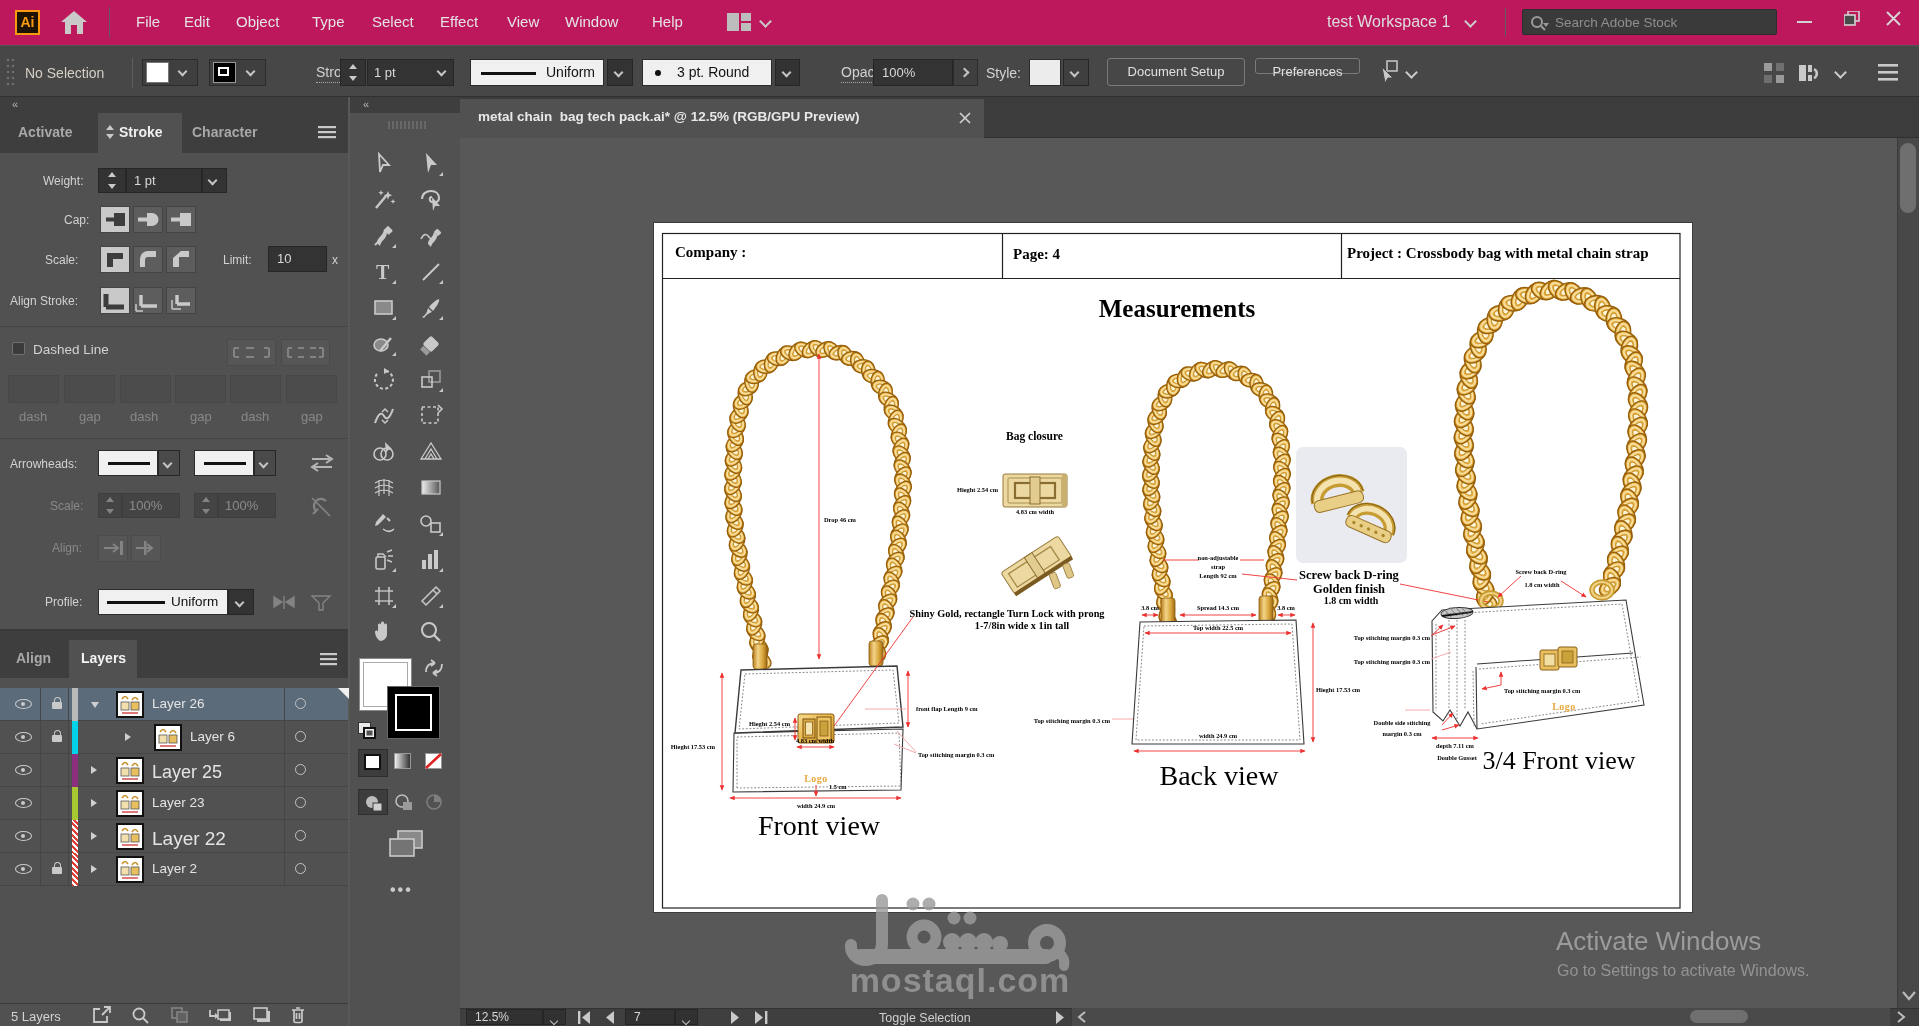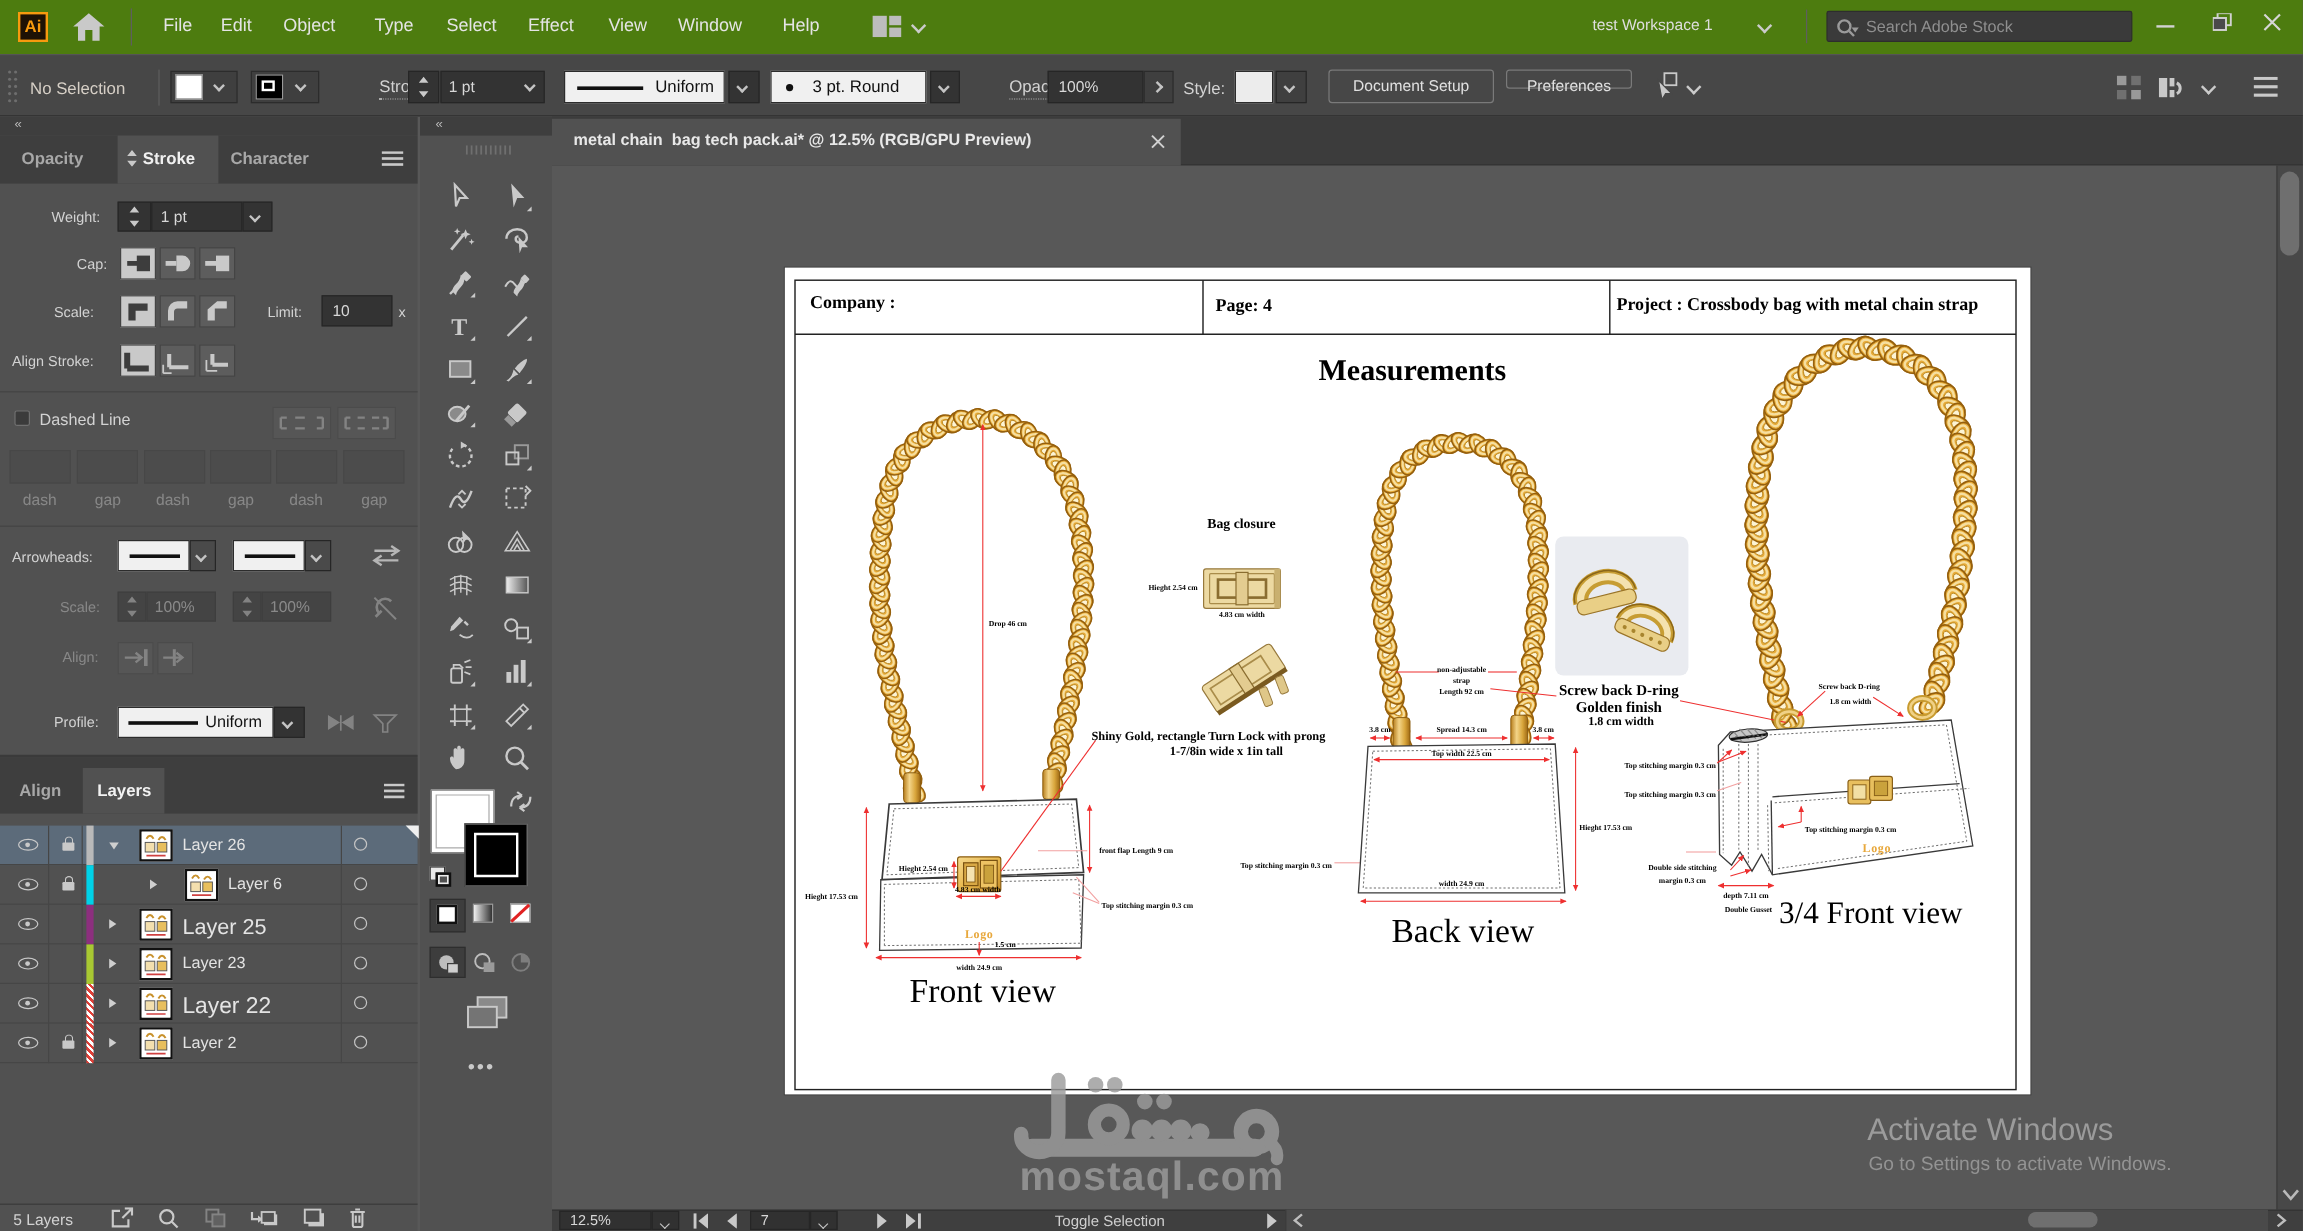--- a/index.html
+++ b/index.html
@@ -1,16 +1,16 @@
 <!DOCTYPE html>
 <html><head><meta charset="utf-8"><style>
 *{margin:0;padding:0;box-sizing:border-box;}
 html,body{width:1919px;height:1026px;overflow:hidden;background:#585858;font-family:"Liberation Sans",sans-serif;}
 .a{position:absolute;}
-#titlebar{left:0;top:0;width:1919px;height:45px;background:#4d7c0f;}
+#titlebar{left:0;top:0;width:1919px;height:45px;background:#be185d;}
 #ctrlbar{left:0;top:45px;width:1919px;height:52px;background:#474747;border-bottom:1px solid #303030;border-top:1px solid #555;}
 .mnu{color:#e4e4e4;font-size:15px;top:13px;}
 .ailogo{left:15px;top:10px;width:25px;height:25px;background:#1e1205;border:2px solid #f79a0e;color:#f79a0e;font-weight:bold;font-size:14px;text-align:center;line-height:21px;}
 .vsep{width:1px;background:#5e5e5e;}
 .chev{display:inline-block;width:9px;height:9px;border-right:2px solid #cbcbcb;border-bottom:2px solid #cbcbcb;transform:rotate(45deg);}
 .chevs{display:inline-block;width:7px;height:7px;border-right:2px solid #c4c4c4;border-bottom:2px solid #c4c4c4;transform:rotate(45deg);}
 .swgrp{top:13px;height:27px;background:#3f3f3f;border:1px solid #2c2c2c;}
 .inp{background:#333333;border:1px solid #262626;color:#d8d8d8;font-size:13px;}
 .btn{border:1px solid #7a7a7a;border-radius:3px;color:#e0e0e0;font-size:13px;text-align:center;}
 .dotu{border-bottom:1px dotted #aaa;padding-bottom:2px;margin-left:32px;}
@@ -53,21 +53,21 @@
   <div class="a mnu" style="left:440px">Effect</div>
   <div class="a mnu" style="left:507px">View</div>
   <div class="a mnu" style="left:565px">Window</div>
   <div class="a mnu" style="left:652px">Help</div>
   <svg class="a" style="left:727px;top:13px" width="26" height="18">
       <rect x="0" y="0" width="12" height="18" fill="#bdbdbd"></rect>
       <rect x="14" y="0" width="10" height="8" fill="#bdbdbd"></rect>
       <rect x="14" y="10" width="10" height="8" fill="#bdbdbd"></rect>
     </svg>
   <span class="a chev" style="left:761px;top:17px"></span>
-  <div class="a" style="left:1327px;top:13px;color:#dedede;font-size:13px">test Workspace 1</div>
+  <div class="a" style="left:1327px;top:13px;color:#dedede;font-size:16px">test Workspace 1</div>
   <span class="a chev" style="left:1466px;top:17px"></span>
   <div class="a vsep" style="left:1505px;top:8px;height:28px"></div>
   <div class="a" style="left:1522px;top:9px;width:255px;height:26px;background:#3a3a3a;border:1px solid #2d2d2d;border-radius:2px;">
      <svg style="position:absolute;left:7px;top:5px" width="20" height="16">
         <circle cx="7" cy="7" r="5" fill="none" stroke="#9a9a9a" stroke-width="2"></circle>
         <line x1="11" y1="11" x2="15" y2="15" stroke="#9a9a9a" stroke-width="2"></line>
         <path d="M13 8 l6 0 -3 4z" fill="#9a9a9a"></path>
       </svg>
      <div style="position:absolute;left:32px;top:5px;color:#8f8f8f;font-size:13.5px">Search Adobe Stock</div>
   </div>
@@ -171,21 +171,21 @@
       </g>
     </svg>
 </div>
 
 <div id="leftdock" class="a">
 
   <div class="a phead" style="left:0;top:0;width:348px;height:16px;color:#b9b9b9;font-size:11px;">
       <span style="position:absolute;left:12px;top:1px;letter-spacing:-1px">«</span>
     </div>
   <div class="a phead" style="left:0;top:16px;width:348px;height:40px"></div>
-  <div class="a tabin" style="left:18px;top:27px;font-size:14px;font-weight:bold">Opacity</div>
+  <div class="a tabin" style="left:18px;top:27px;font-size:14px;font-weight:bold">Activate</div>
   <div class="a tabact" style="left:98px;top:16px;width:84px;height:40px"></div>
   <svg class="a" style="left:105px;top:28px" width="10" height="14">
       <path d="M5 0 l4 5 h-8z M5 14 l-4 -5 h8z" fill="#c9c9c9"></path>
     </svg>
   <div class="a tabact" style="left:119px;top:27px;font-size:14px;font-weight:bold;background:none">Stroke</div>
   <div class="a tabin" style="left:192px;top:27px;font-size:14px;font-weight:bold">Character</div>
   <svg class="a" style="left:318px;top:29px" width="20" height="14">
       <g fill="#c9c9c9">
         <rect y="0" width="18" height="2.2"></rect>
         <rect y="5" width="18" height="2.2"></rect>

